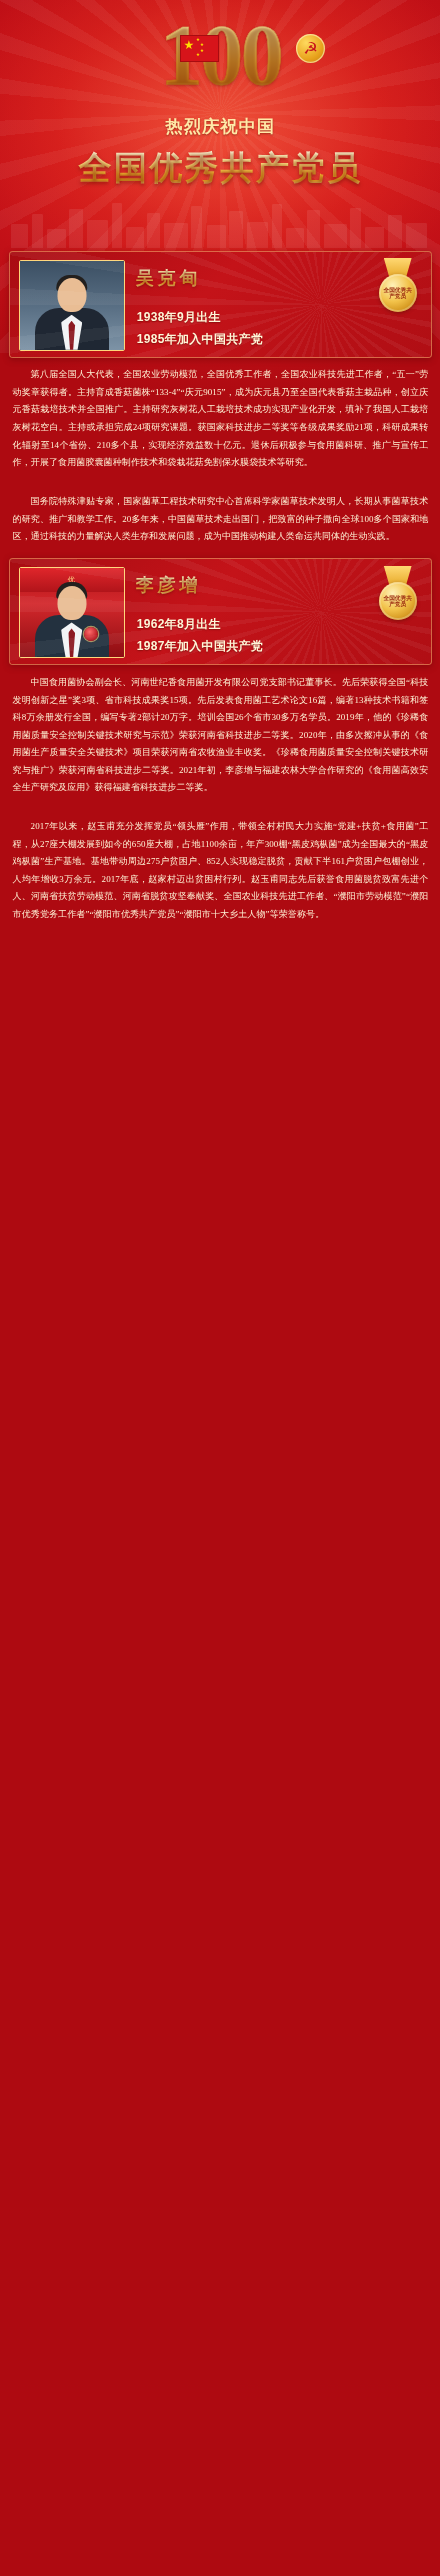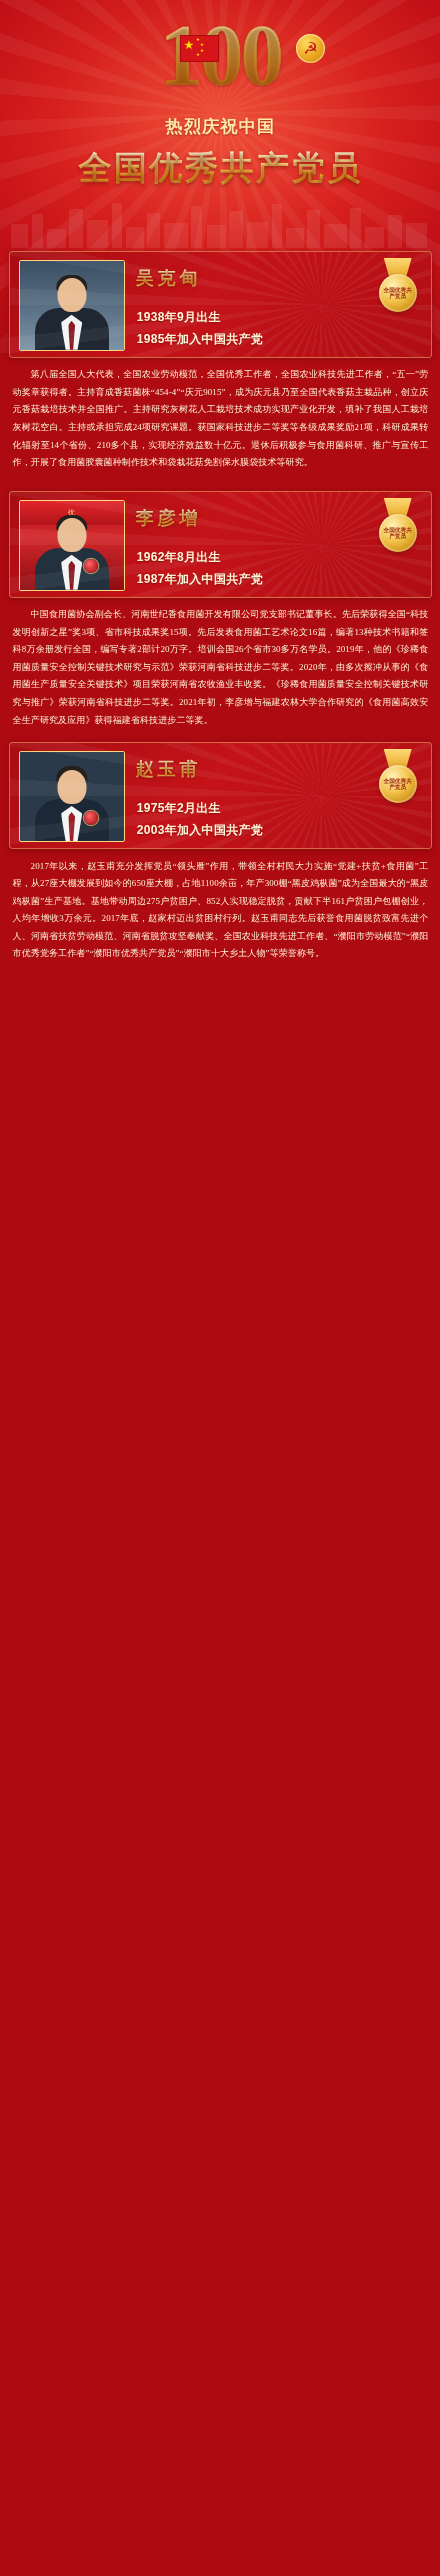--- a/index.html
+++ b/index.html
@@ -341,24 +341,25 @@
         <div>1938年9月出生</div>
         <div>1985年加入中国共产党</div>
       </div>
       <div class="medal">
         <div class="ribbon"></div>
         <div class="disc">
             <span>全国优秀共产党员</span>
           </div>
       </div>
     </div>
-    <div class="bio">第八届全国人大代表，全国农业劳动模范，全国优秀工作者，全国农业科技先进工作者，“五一”劳动奖章获得者。主持育成香菇菌株“454-4”“庆元9015”，成为庆元县乃至全国代表香菇主栽品种，创立庆元香菇栽培技术并全国推广。主持研究灰树花人工栽培技术成功实现产业化开发，填补了我国人工栽培灰树花空白。主持或承担完成24项研究课题。获国家科技进步二等奖等各级成果奖励21项，科研成果转化辐射至14个省份、210多个县，实现经济效益数十亿元。退休后积极参与食用菌科研、推广与宣传工作，开展了食用菌胶囊菌种制作技术和袋栽花菇免割保水膜袋技术等研究。</div>
+    <div class="bio">第八届全国人大代表，全国农业劳动模范，全国优秀工作者，全国农业科技先进工作者，“五一”劳动奖章获得者。主持育成香菇菌株“133-4”“庆元9015”，成为庆元县乃至全国代表香菇主栽品种，创立庆元香菇栽培技术并全国推广。主持研究灰树花人工栽培技术成功实现产业化开发，填补了我国人工栽培灰树花空白。主持或承担完成24项研究课题。获国家科技进步二等奖等各级成果奖励21项，科研成果转化辐射至14个省份、210多个县，实现经济效益数十亿元。退休后积极参与食用菌科研、推广与宣传工作，开展了食用菌胶囊菌种制作技术和袋栽花菇免割保水膜袋技术等研究。</div>
   </div>
 
   <div class="person">
+    <div class="bio">国务院特殊津贴专家，国家菌草工程技术研究中心首席科学家菌草技术发明人，长期从事菌草技术的研究、推广和教学工作。20多年来，中国菌草技术走出国门，把致富的种子撒向全球100多个国家和地区，通过科技的力量解决人类生存和发展问题，成为中国推动构建人类命运共同体的生动实践。</div>
   </div>
 
   <div class="person">
     <div class="card">
       <div class="photo">
         <div class="ph-inner ph-bg-c">
           <div class="ph-banner">优</div>
           <div class="ph-body" style="background:#23313f;"></div>
           <div class="ph-shirt"></div>
           <div class="ph-tie" style="background:#8c1a22;"></div>
@@ -376,41 +377,18 @@
         <div class="ribbon"></div>
         <div class="disc">
             <span>全国优秀共产党员</span>
           </div>
       </div>
     </div>
     <div class="bio">中国食用菌协会副会长、河南世纪香食用菌开发有限公司党支部书记董事长。先后荣获得全国“科技发明创新之星”奖3项、省市科技成果奖15项。先后发表食用菌工艺术论文16篇，编著13种技术书籍和签科8万余册发行全国，编写专著2部计20万字。培训会国26个省市30多万名学员。2019年，他的《珍稀食用菌质量安全控制关键技术研究与示范》荣获河南省科技进步二等奖。2020年，由多次擦冲从事的《食用菌生产质量安全关键技术》项目荣获河南省农牧渔业丰收奖。《珍稀食用菌质量安全控制关键技术研究与推广》荣获河南省科技进步二等奖。2021年初，李彦增与福建农林大学合作研究的《食用菌高效安全生产研究及应用》获得福建省科技进步二等奖。</div>
   </div>
 
   <div class="person">
-    <div class="card">
-      <div class="photo">
-        <div class="ph-inner ph-bg-d">
-          <div class="ph-body" style="background:#1d2836;"></div>
-          <div class="ph-shirt"></div>
-          <div class="ph-tie" style="background:#9d1d25;"></div>
-          <div class="ph-hair"></div>
-          <div class="ph-head"></div>
-          <div class="ph-flower"></div>
-        </div>
-      </div>
-      <div class="name">赵玉甫</div>
-      <div class="meta">
-        <div>1975年2月出生</div>
-        <div>2003年加入中国共产党</div>
-      </div>
-      <div class="medal">
-        <div class="ribbon"></div>
-        <div class="disc">
-            <span>全国优秀共产党员</span>
-          </div>
-      </div>
-    </div>
     <div class="bio">2017年以来，赵玉甫充分发挥党员“领头雁”作用，带领全村村民大力实施“党建+扶贫+食用菌”工程，从27座大棚发展到如今的650座大棚，占地1100余亩，年产300棚“黑皮鸡枞菌”成为全国最大的“黑皮鸡枞菌”生产基地。基地带动周边275户贫困户、852人实现稳定脱贫，贡献下半161户贫困户包棚创业，人均年增收3万余元。2017年底，赵家村迈出贫困村行列。赵玉甫同志先后获誉食用菌脱贫致富先进个人、河南省扶贫劳动模范、河南省脱贫攻坚奉献奖、全国农业科技先进工作者、“濮阳市劳动模范”“濮阳市优秀党务工作者”“濮阳市优秀共产党员”“濮阳市十大乡土人物”等荣誉称号。</div>
   </div>
 
   <div class="divider"></div>
 </div>
 
 
 </body></html>

